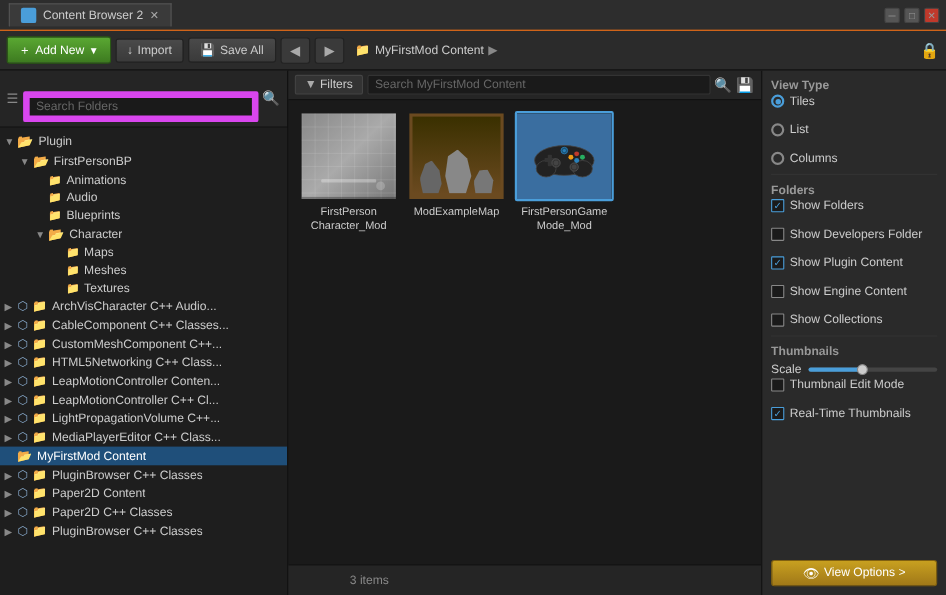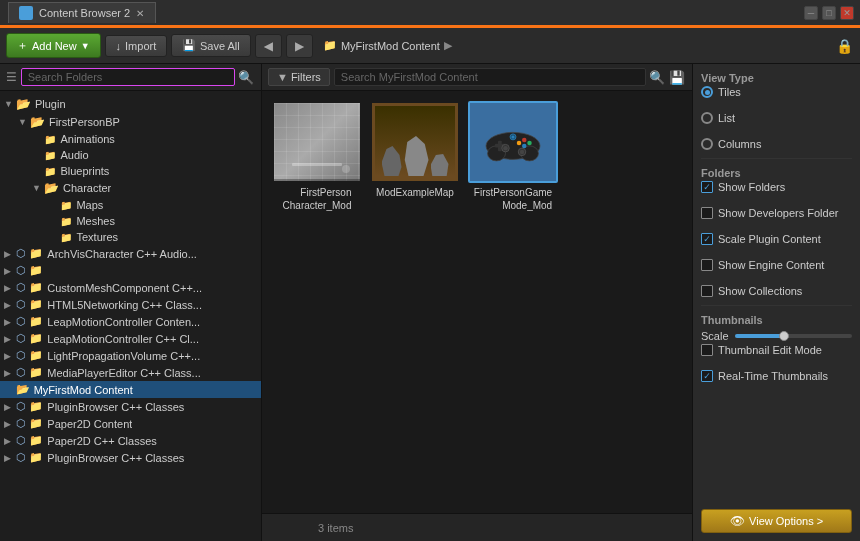--- a/index.html
+++ b/index.html
@@ -14,21 +14,21 @@
       position: relative;
     }
 
     
     .title-bar {
       background: #2d2d2d;
       height: 28px;
       display: flex;
       align-items: center;
       padding: 0 8px;
-      border-bottom: 3px solid #f97316;
+      border-bottom: 1px solid #f97316;
       position: relative;
     }
     .title-bar-tab {
       background: #3a3a3a;
       border: 1px solid #555;
       border-bottom: none;
       padding: 3px 10px;
       font-size: 11px;
       color: #ccc;
       display: flex;
@@ -130,25 +130,26 @@
       display: flex;
       align-items: center;
       padding: 4px 6px;
       background: #252525;
       border-bottom: 1px solid #111;
       gap: 4px;
     }
     .search-input {
       flex: 1;
       background: #1a1a1a;
-      border: 1px solid #d946ef;
+      border: 6px solid #d946ef;
       color: #ccc;
       padding: 2px 6px;
       font-size: 11px;
       border-radius: 2px;
+      margin-top: 15px;
     }
     .search-input::placeholder { color: #666; }
     .search-mag { color: #888; font-size: 13px; }
 
     .folder-tree {
       flex: 1;
       overflow-y: auto;
       padding: 4px 0;
     }
     .folder-tree::-webkit-scrollbar { width: 8px; }
@@ -230,21 +231,21 @@
       height: 82px;
       border: 2px solid transparent;
       border-radius: 2px;
       overflow: hidden;
       position: relative;
     }
     .asset-thumb.selected { border-color: #4a9eda; }
     .asset-name {
       font-size: 10px;
       color: #ccc;
-      text-align: right;
+      text-align: center;
       margin-top: 3px;
       word-break: break-word;
       line-height: 1.3;
     }
 
     
     .thumb-floor {
       width: 100%; height: 100%;
       background: linear-gradient(135deg, #888 0%, #aaa 50%, #777 100%);
       display: flex;
@@ -545,20 +546,21 @@
         <div class="tree-item" style="padding-left:4px;">
           <span class="tree-arrow">▶</span>
           <span style="color:#88aacc;margin-right:4px;font-size:11px;">⬡</span>
           <span style="color:#aaa;margin-right:4px;font-size:11px;">📁</span>
           <span class="item-label">ArchVisCharacter C++ Audio...</span>
         </div>
         <div class="tree-item" style="padding-left:4px;">
           <span class="tree-arrow">▶</span>
           <span style="color:#88aacc;margin-right:4px;font-size:11px;">⬡</span>
           <span style="color:#aaa;margin-right:4px;font-size:11px;">📁</span>
+          <span class="item-label">CableComponent C++ Classes...</span>
         </div>
         <div class="tree-item" style="padding-left:4px;">
           <span class="tree-arrow">▶</span>
           <span style="color:#88aacc;margin-right:4px;font-size:11px;">⬡</span>
           <span style="color:#aaa;margin-right:4px;font-size:11px;">📁</span>
           <span class="item-label">CustomMeshComponent C++...</span>
         </div>
         <div class="tree-item" style="padding-left:4px;">
           <span class="tree-arrow">▶</span>
           <span style="color:#88aacc;margin-right:4px;font-size:11px;">⬡</span>
@@ -734,21 +736,21 @@
           <label class="check-item">
             <div class="checkbox checked"></div>
             <span>Show Folders</span>
           </label>
           <label class="check-item">
             <div class="checkbox"></div>
             <span>Show Developers Folder</span>
           </label>
           <label class="check-item">
             <div class="checkbox checked"></div>
-            <span>Scale Plugin Content</span>
+            <span>Show Plugin Content</span>
           </label>
           <label class="check-item">
             <div class="checkbox"></div>
             <span>Show Engine Content</span>
           </label>
           <label class="check-item">
             <div class="checkbox"></div>
             <span>Show Collections</span>
           </label>
         </div>

